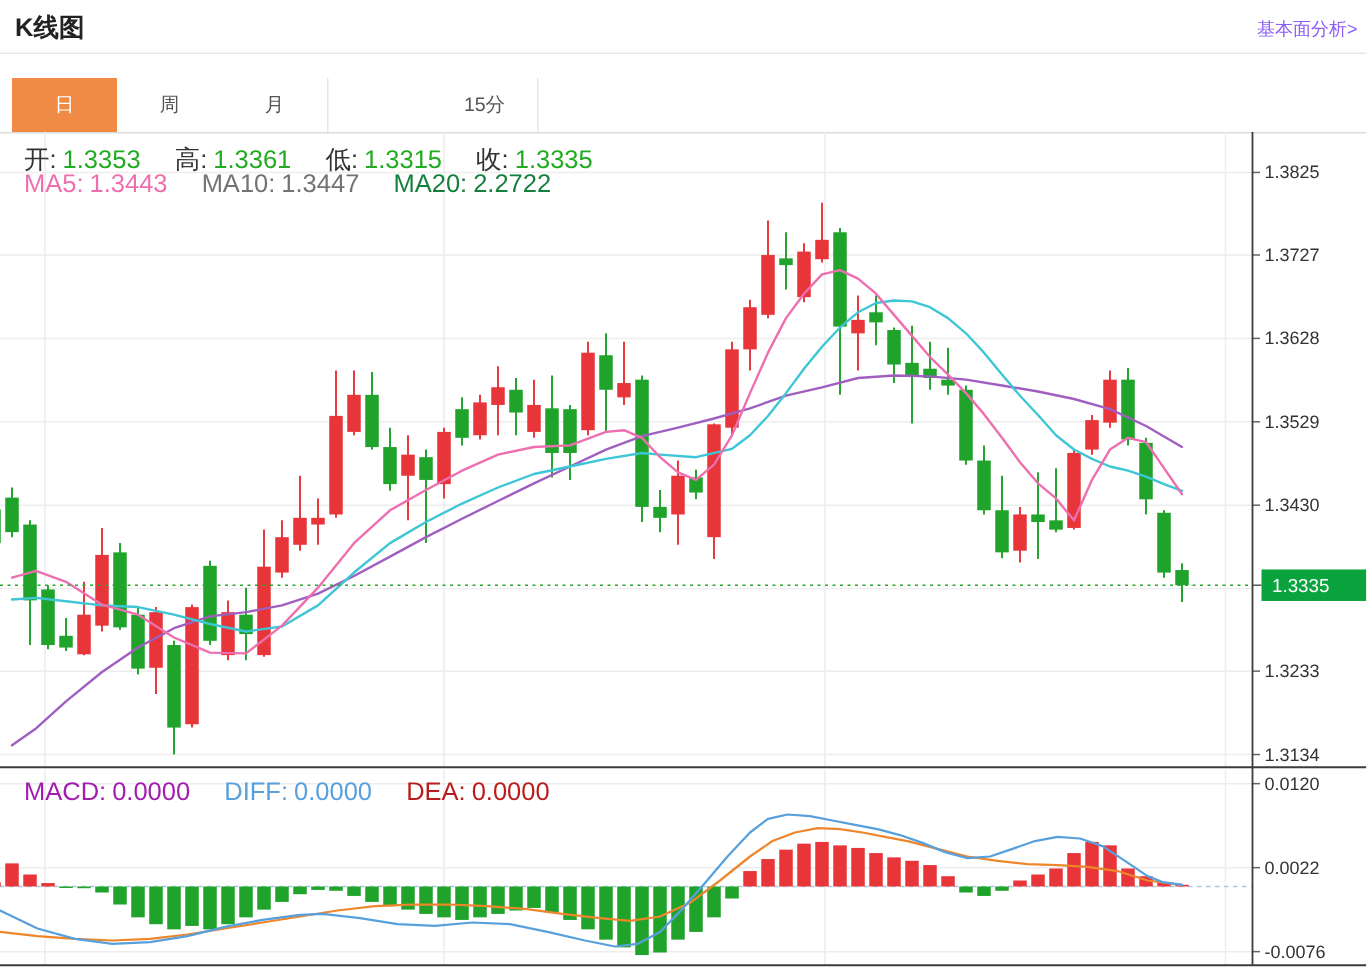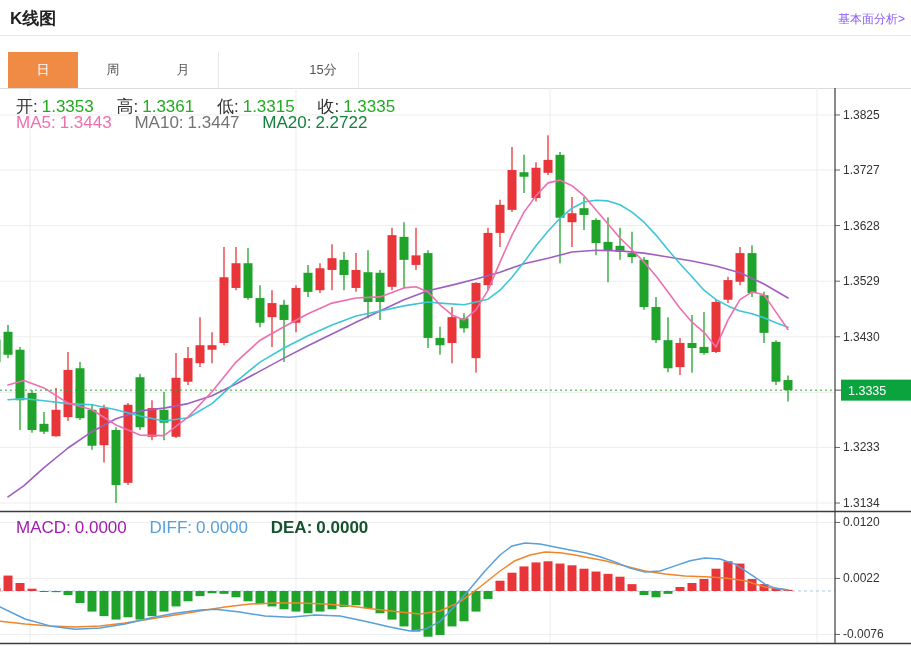--- a/index.html
+++ b/index.html
@@ -13,21 +13,21 @@
        font-size:13px;color:#555;border-right:1px solid #e8e8e8;cursor:pointer;background:#fff;}
   .tab.active{background:#ef8b45;color:#fff;border-right:none;}
   .overlay{position:absolute;font-size:17px;white-space:nowrap;}
   .overlay span{margin-right:4px;}
   .lab{color:#333;}
   .gap{display:inline-block;width:10px;}
   svg{position:absolute;left:0;top:0;}
   text{font-family:"Liberation Sans","DejaVu Sans",sans-serif;}
 </style>
 <style>.val-g{color:#21ab21;} .ma5c{color:#ee6fb0;text-align:center;} .ma10c{color:#737373;}
- .ma20c{color:#15803d;} .macdc{color:#a21caf;} .diffc{color:#57a0dc;} .deac{color:#14532d;font-weight:bold;}</style></head>
+ .ma20c{color:#15803d;} .macdc{color:#a21caf;} .diffc{color:#57a0dc;} .deac{color:#b91c1c;}</style></head>
 <body>
 
 <div class="page">
   <div class="hdr-title">K线图</div>
   <a class="hdr-link">基本面分析&gt;</a>
   <div class="hdr-divider"></div>
 
   <div class="tabs">
     <div class="tab active" style="left:8px">日</div>
     <div class="tab" style="left:78px">周</div>

